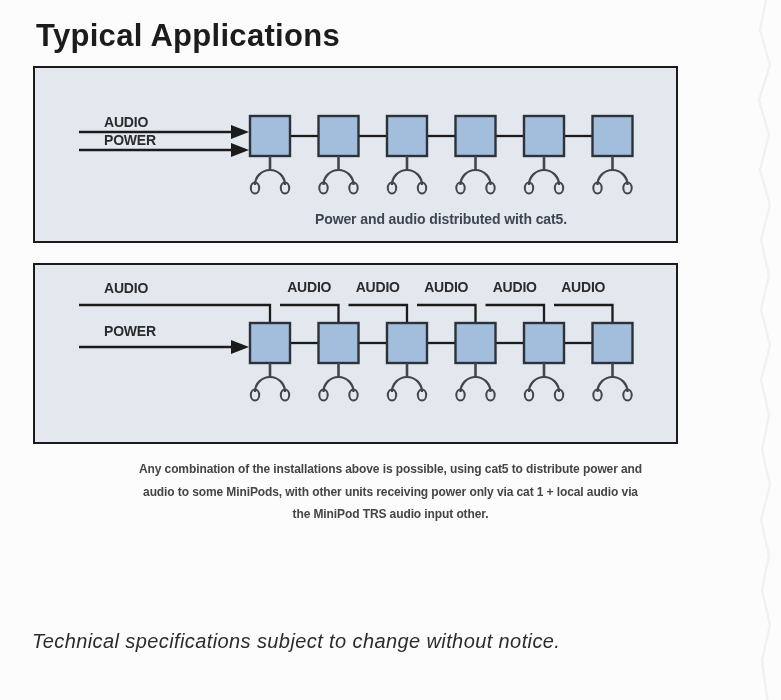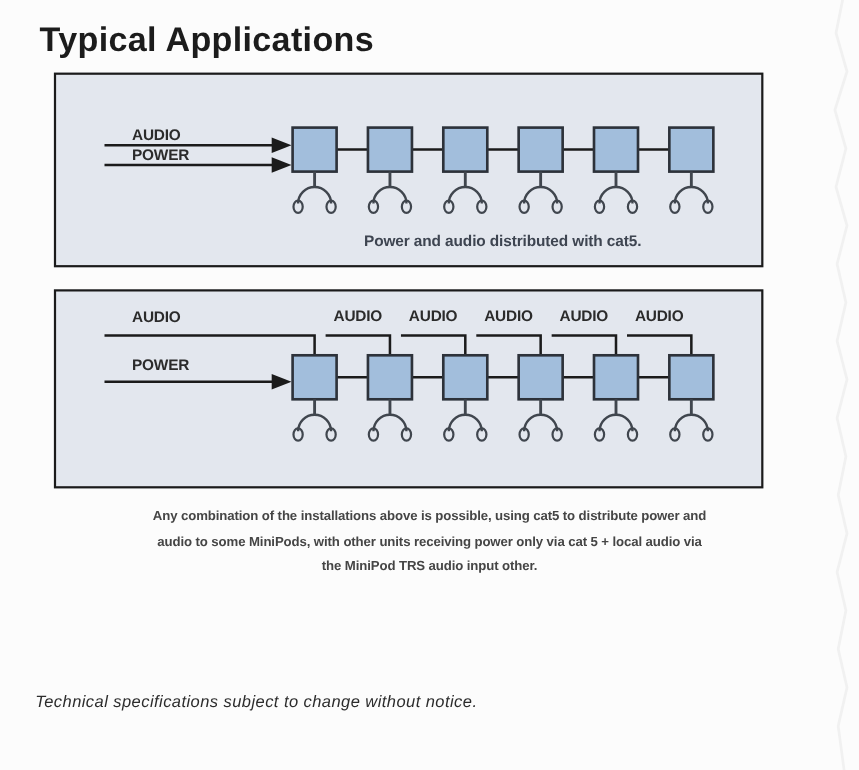--- a/index.html
+++ b/index.html
@@ -21,21 +21,21 @@
     font-family:"Liberation Sans", sans-serif;
     overflow:hidden;
   }
   .page{position:relative;width:781px;height:700px;}
   .page-title{
     position:absolute;left:36px;top:18px;
     font-size:31px;font-weight:bold;letter-spacing:.3px;
     color:var(--title);
   }
   .panel{
-    position:absolute;left:49px;width:645px;
+    position:absolute;left:33px;width:645px;
     background:var(--panel-bg);
     border:2px solid var(--panel-border);
     box-sizing:border-box;
   }
   .panel-1{top:66px;height:177px;}
   .panel-2{top:263px;height:181px;}
   .diagram-svg{position:absolute;left:0;top:0;width:100%;height:100%;display:block;}
   .io-label{
     position:absolute;
     font-size:14px;font-weight:bold;letter-spacing:-.2px;
@@ -54,21 +54,21 @@
   .cap-1{top:143px;}
   .cap-2{top:146px;}
   .body-text{
     position:absolute;top:458px;left:18px;width:745px;
     text-align:center;
     font-size:12px;font-weight:bold;letter-spacing:-.1px;
     line-height:22.5px;color:var(--body);
   }
   .footer-note{
     position:absolute;left:32px;top:630px;
-    font-size:15px;font-style:italic;letter-spacing:.4px;
+    font-size:20px;font-style:italic;letter-spacing:.4px;
     color:#2c2c2c;white-space:nowrap;
   }
   .torn-edge{position:absolute;right:0;top:0;width:30px;height:700px;}
 </style>
 </head>
 <body>
 
 <div class="page">
 
   <svg class="torn-edge" viewBox="0 0 30 700" preserveAspectRatio="none">
@@ -176,19 +176,19 @@
         <span class="tap-label" style="left: 242.25px;">AUDIO</span>
         <span class="tap-label" style="left: 310.75px;">AUDIO</span>
         <span class="tap-label" style="left: 379.25px;">AUDIO</span>
         <span class="tap-label" style="left: 447.75px;">AUDIO</span>
         <span class="tap-label" style="left: 516.25px;">AUDIO</span>
       </div>
   </div>
 
   <div class="body-text">
     <div>Any combination of the installations above is possible, using cat5 to distribute power and</div>
-    <div>audio to some MiniPods, with other units receiving power only via cat 5 + local audio via</div>
+    <div>audio to some MiniPods, with other units receiving power only via cat 1 + local audio via</div>
     <div>the MiniPod TRS audio input other.</div>
   </div>
 
   <div class="footer-note">Technical specifications subject to change without notice.</div>
 
 </div>
 
 </body></html>

